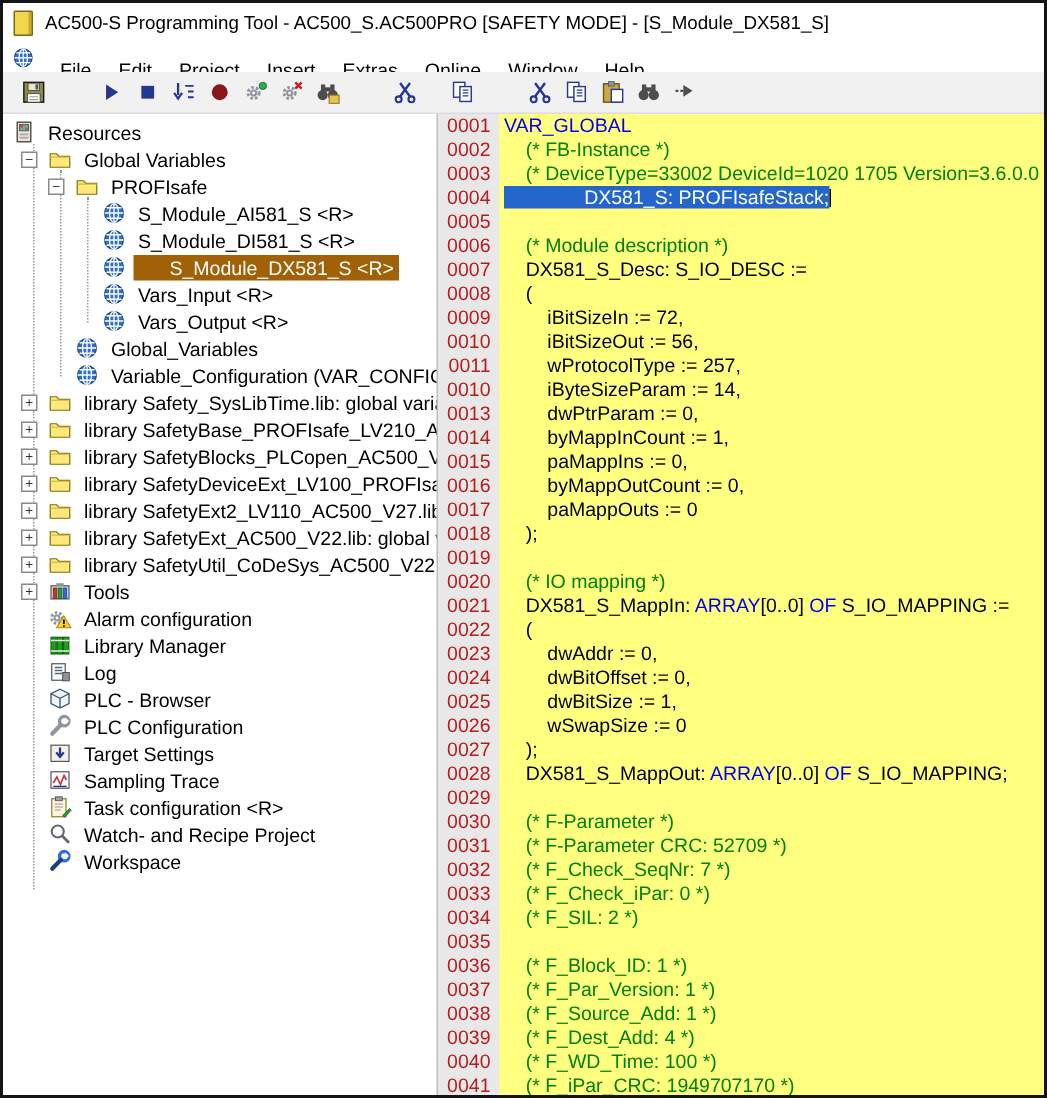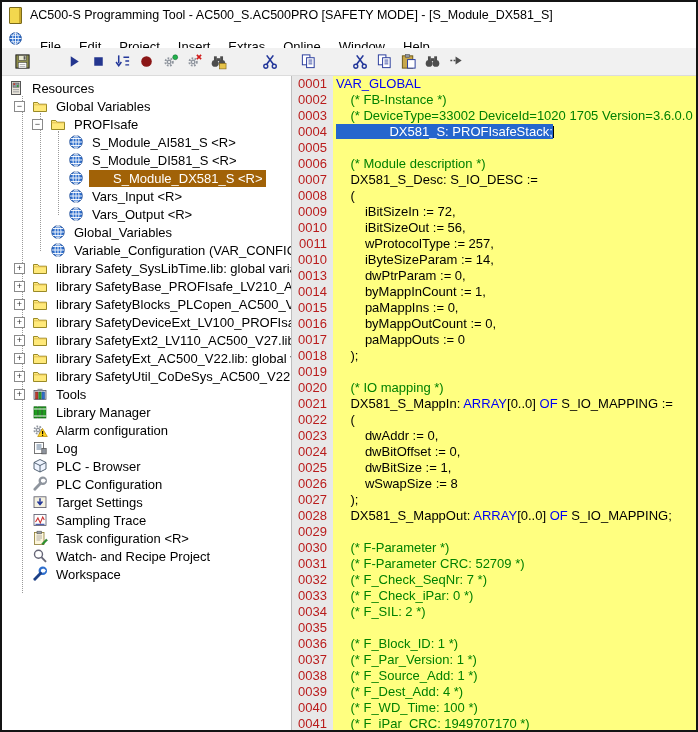--- a/index.html
+++ b/index.html
@@ -419,38 +419,38 @@
         <span class="exp">
             <i>+</i>
           </span>
         <span class="ticon"><svg>
               <use href="#i-toolbox"></use>
             </svg></span>
         <span class="tlabel">Tools</span>
       </div>
       <div class="trow" style="padding-left:12px">
         <span class="spc"></span>
-        <span class="ticon"><svg>
-              <use href="#i-books"></use>
-            </svg></span>
-        <span class="tlabel">Library Manager</span>
-      </div>
-      <div class="trow" style="padding-left:12px">
-        <span class="spc"></span>
         <span class="ticon"><svg viewBox="0 0 16 16">
               <use href="#i-gear" x="0" y="2" width="12" height="12"></use>
               <path d="M10.5 6.5 L15.3 14.5 H5.7 Z" fill="#ffd21e" stroke="#b38600" stroke-width="0.7"></path>
               <rect x="10" y="9" width="1.2" height="3" fill="#000"></rect>
               <rect x="10" y="12.8" width="1.2" height="1.1" fill="#000"></rect>
             </svg></span>
         <span class="tlabel">Alarm configuration</span>
       </div>
       <div class="trow" style="padding-left:12px">
         <span class="spc"></span>
         <span class="ticon"><svg>
+              <use href="#i-books"></use>
+            </svg></span>
+        <span class="tlabel">Library Manager</span>
+      </div>
+      <div class="trow" style="padding-left:12px">
+        <span class="spc"></span>
+        <span class="ticon"><svg>
               <use href="#i-log"></use>
             </svg></span>
         <span class="tlabel">Log</span>
       </div>
       <div class="trow" style="padding-left:12px">
         <span class="spc"></span>
         <span class="ticon"><svg>
               <use href="#i-cube"></use>
             </svg></span>
         <span class="tlabel">PLC - Browser</span>
@@ -595,21 +595,21 @@
       <div class="cl">
           <span class="ln">0024</span>
           <span class="ct">        dwBitOffset := 0,</span>
         </div>
       <div class="cl">
           <span class="ln">0025</span>
           <span class="ct">        dwBitSize := 1,</span>
         </div>
       <div class="cl">
           <span class="ln">0026</span>
-          <span class="ct">        wSwapSize := 8</span>
+          <span class="ct">        wSwapSize := 0</span>
         </div>
       <div class="cl">
           <span class="ln">0027</span>
           <span class="ct">    );</span>
         </div>
       <div class="cl">
           <span class="ln">0028</span>
           <span class="ct"><span>    DX581_S_MappOut: </span><span class="k">ARRAY</span><span>[0..0] </span><span class="k">OF</span><span> S_IO_MAPPING;</span></span>
         </div>
       <div class="cl">

